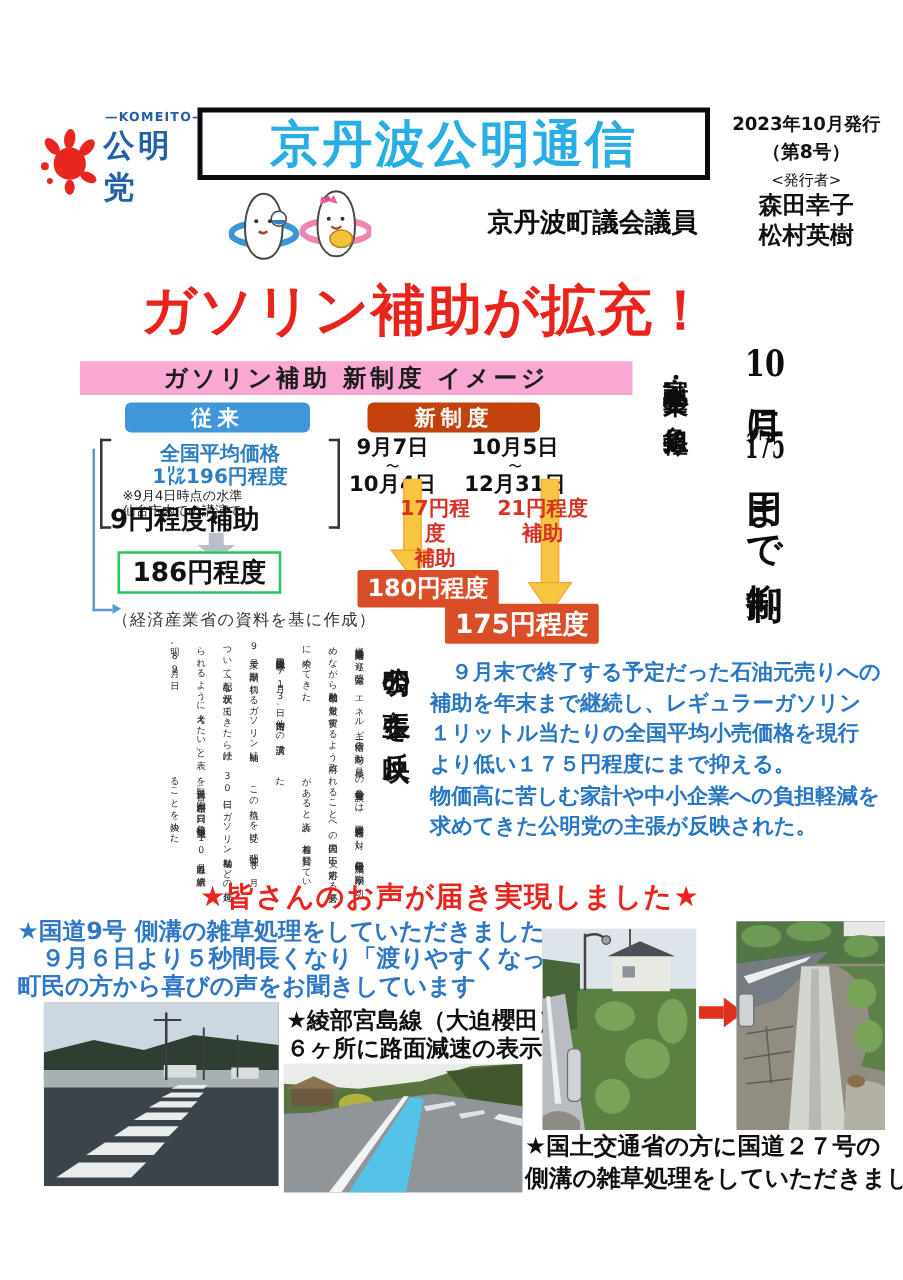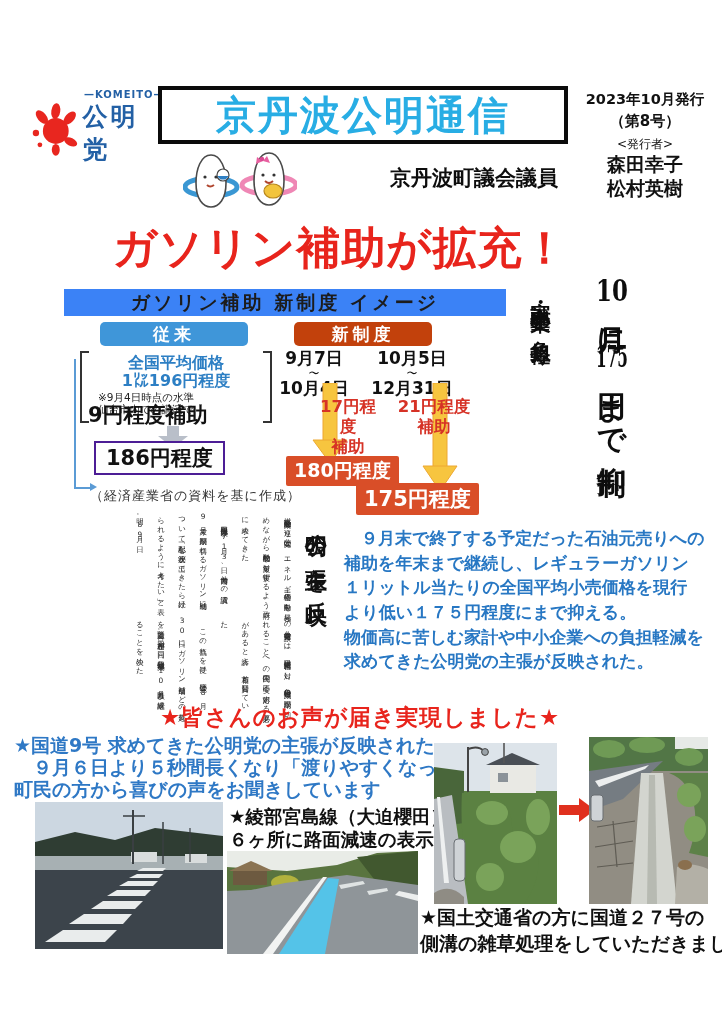--- a/index.html
+++ b/index.html
@@ -23,21 +23,21 @@
   .iss-name { font-size:19px; font-weight:bold; line-height:1.25; }
   .mascots { left:183px; top:147px; }
   .council { left:390px; top:164px; font-size:21px; font-weight:bold; color:#0d0d0d; }
 
   
   .headline { left:85px; top:219px; width:510px; text-align:center; font-size:44px; font-weight:bold;
               color:#e8241c; letter-spacing:1px; white-space:nowrap; }
 
   
   .diagram { left:62px; top:289px; width:452px; height:226px; }
-  .diag-title { position:absolute; left:2px; top:0; width:442px; height:27px; background:#3b82f6;
+  .diag-title { position:absolute; left:2px; top:0; width:442px; height:27px; background:#f9a8d4;
                 display:flex; align-items:center; justify-content:center; font-size:19px; font-weight:bold;
                 color:#1c1c1c; letter-spacing:3px; }
   .pill { position:absolute; height:24px; border-radius:5px; color:#fff; font-size:17px; font-weight:bold;
           display:flex; align-items:center; justify-content:center; letter-spacing:4px; }
   .pill-old { left:38px; top:33px; width:148px; background:#3f96d9; }
   .pill-new { left:232px; top:33px; width:138px; background:#c2410c; }
   .bracket-box { position:absolute; left:18px; top:62px; width:192px; height:72px; padding:3px 14px;
                  text-align:center; }
   .bracket-box::before { content:""; position:absolute; left:0; top:0; bottom:0; width:7px;
                  border:2px solid #333; border-right:none; }
@@ -49,21 +49,21 @@
                border-left:2px solid #5b9bd5; border-bottom:2px solid #5b9bd5; }
   .connector-head { position:absolute; left:28px; top:194px; width:0; height:0;
                border-left:7px solid #5b9bd5; border-top:4px solid transparent; border-bottom:4px solid transparent; }
   .dates { position:absolute; width:92px; text-align:center; color:#111; }
   .dates-1 { left:206px; top:60px; }
   .dates-2 { left:304px; top:60px; }
   .date-big { font-size:17px; font-weight:bold; line-height:1.1; }
   .date-tilde { font-size:11px; line-height:1.0; }
   .subsidy-old { position:absolute; left:26px; top:112px; font-size:21px; font-weight:bold; color:#111; }
   .arrow-gray { position:absolute; left:96px; top:137px; }
-  .result-old { position:absolute; left:32px; top:152px; border:2px solid #4c1d95; background:#fefefe;
+  .result-old { position:absolute; left:32px; top:152px; border:2px solid #22c55e; background:#fefefe;
                 padding:1px 10px; font-size:21px; font-weight:bold; color:#111; }
   .arrow-yellow { position:absolute; z-index:1; }
   .ay1 { left:250px; top:94px; }
   .ay2 { left:360px; top:94px; }
   .subsidy-new { position:absolute; width:108px; text-align:center; color:#d63226; font-size:16.5px;
                  font-weight:bold; line-height:1.2; z-index:2; }
   .sn1 { left:210px; top:108px;padding-left:44px; }
   .sn2 { left:318px; top:108px; }
   .result-new { position:absolute; background:#d94e28; color:#fff; font-weight:bold; padding:2px 8px;
                 z-index:2; border-radius:2px; }
@@ -234,21 +234,21 @@
     <div>補助を年末まで継続し、レギュラーガソリン</div>
     <div>１リットル当たりの全国平均小売価格を現行</div>
     <div>より低い１７５円程度にまで抑える。</div>
     <div>物価高に苦しむ家計や中小企業への負担軽減を</div>
     <div>求めてきた公明党の主張が反映された。</div>
   </div>
 
   <div class="abs voice-heading">★皆さんのお声が届き実現しました★</div>
 
   <div class="abs voice1">
-    <div>★国道9号 求めてきた公明党の主張が反映された</div>
+    <div>★国道9号 側溝の雑草処理をしていただきました</div>
     <div>　９月６日より５秒間長くなり「渡りやすくなった」と</div>
     <div>町民の方から喜びの声をお聞きしています</div>
   </div>
 
   <svg class="abs photo" style="left:35px; top:802px;" width="188" height="147" viewBox="0 0 188 147">
     <rect width="188" height="147" fill="#3c444b"></rect>
     <rect width="188" height="62" fill="#ccd7e1"></rect>
     <path d="M0,40 L40,30 L80,38 L120,26 L188,34 L188,62 L0,62 Z" fill="#2f3d33"></path>
     <rect x="0" y="54" width="188" height="14" fill="#a7b0b3"></rect>
     <rect x="96" y="50" width="26" height="10" fill="#d9dddd"></rect>

